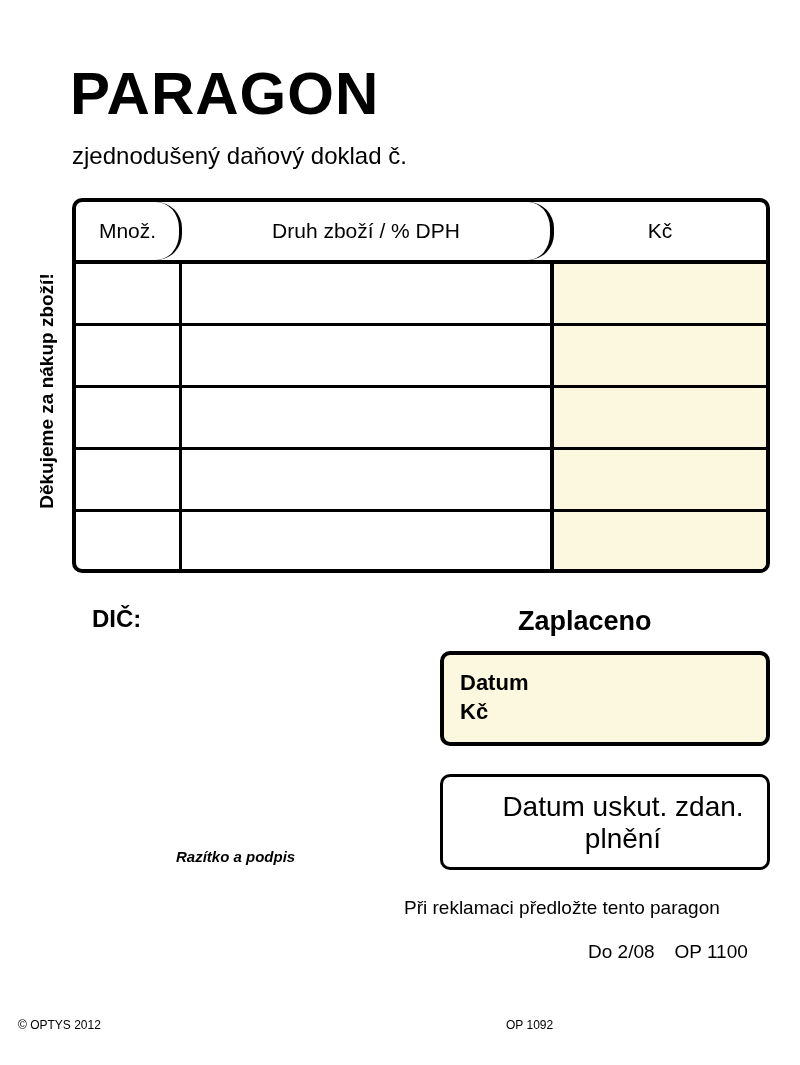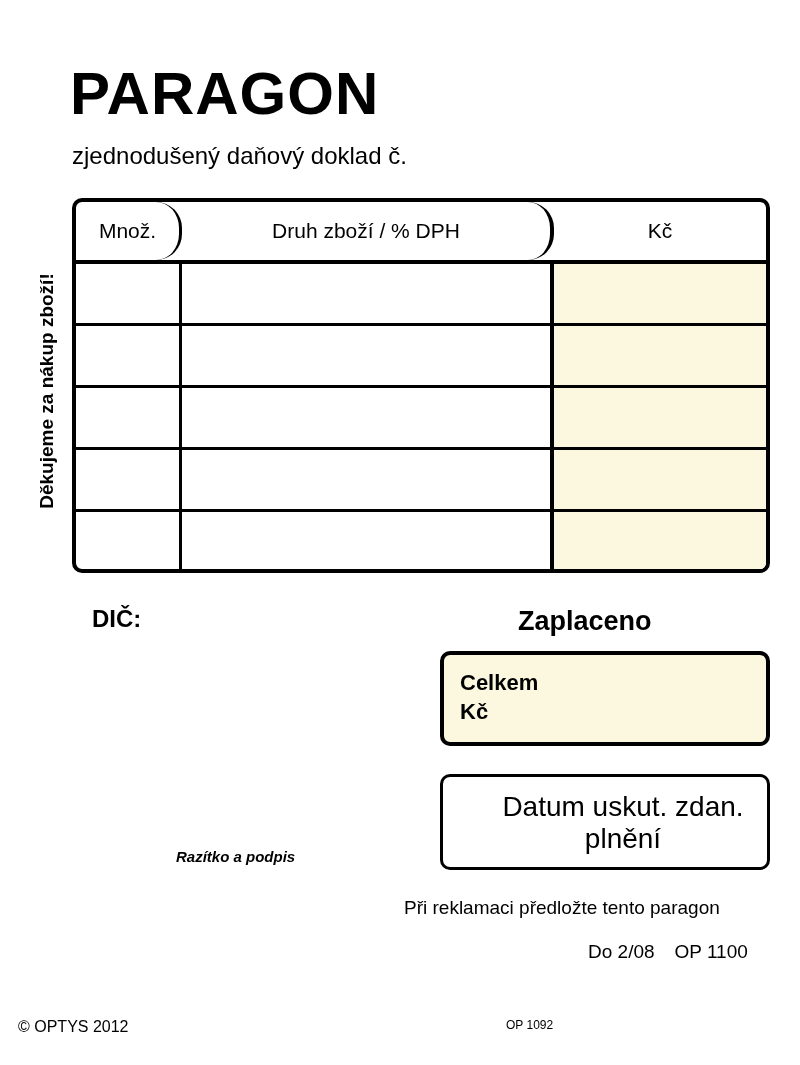--- a/index.html
+++ b/index.html
@@ -214,21 +214,21 @@
   .code-line .sp {
     display: inline-block;
     width: 20px;
   }
 
   
   .footer-left {
     position: absolute;
     left: 18px;
     top: 1018px;
-    font-size: 16px;
+    font-size: 12px;
     white-space: nowrap;
   }
   .footer-center {
     position: absolute;
     left: 462px;
     top: 1018px;
     font-size: 12px;
     white-space: nowrap;
     margin-left: 44px;
   }
@@ -281,21 +281,21 @@
       <div class="cell c-amount"></div>
     </div>
 
   </div>
 
   <div class="dic">DIČ:</div>
 
   <div class="zaplaceno">Zaplaceno</div>
 
   <div class="celkem-box">
-    <div class="celkem-line1">Celkem</div>
+    <div class="celkem-line1">Datum</div>
     <div class="celkem-line2">Kč</div>
   </div>
 
   <div class="datum-box">
     <div class="datum-label">Datum uskut. zdan. plnění</div>
   </div>
 
   <div class="razitko">Razítko a podpis</div>
 
   <div class="reklamace">Při reklamaci předložte tento paragon</div>

